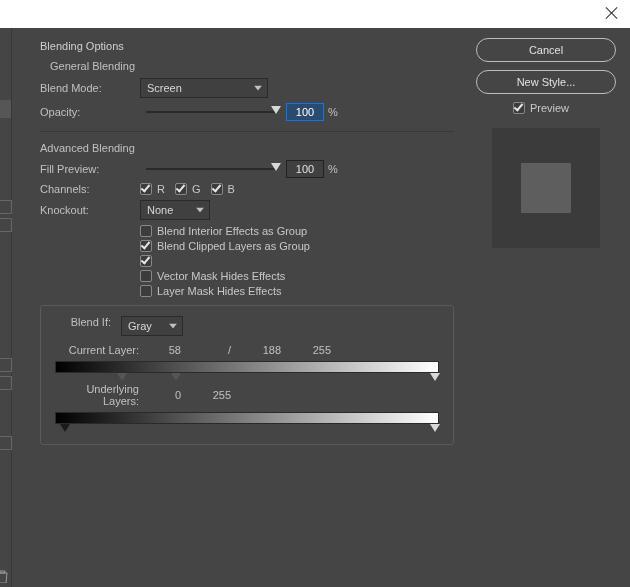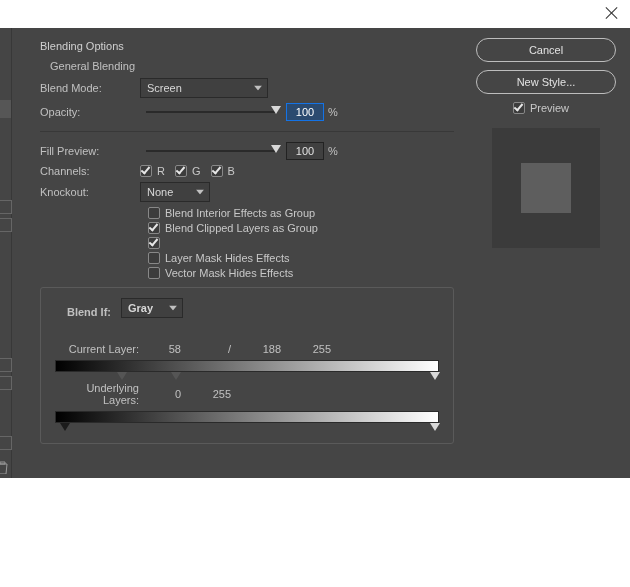--- a/index.html
+++ b/index.html
@@ -1,17 +1,17 @@
 <!DOCTYPE html>
 <html><head>
 <meta charset="utf-8">
 <style>
   * { box-sizing: border-box; margin: 0; padding: 0; font-family: Tahoma, Arial, sans-serif; font-size: 11px; }
   body { background: #fff; width: 630px; height: 587px; color: #c8c8c8; overflow: hidden; }
-  .window { background: #c2410c; width: 630px; height: 478px; position: relative; }
+  .window { background: #c2410c; width: 630px; height: 587px; position: relative; }
   .titlebar { height: 28px; background: #fff; position: relative; }
   .close-x { position: absolute; right: 12px; top: 6px; width: 14px; height: 14px; }
   .close-x::before, .close-x::after { content:""; position:absolute; left:7px; top:-1px; width:1px; height:16px; background:#333; }
   .close-x::before { transform: rotate(45deg); }
   .close-x::after  { transform: rotate(-45deg); }
   .client { position:absolute; left:0; top:28px; right:0; bottom:0; background:#454545; display:flex; }
   .leftstrip { width:12px; border-right:1px solid #383838; position:relative; }
   .leftstrip .stub { position:absolute; left:-4px; width:16px; height:16px; border:1px solid #666; background:#454545; }
   .leftstrip .stub2 { height:14px; }
   .leftstrip .highlighted { position:absolute; left:0; right:0; height:18px; top:72px; background:#565656; }
@@ -28,24 +28,24 @@
   .dropdown svg.chev { position:absolute; right:5px; top:50%; transform:translateY(-50%); width:8px; height:5px; }
   .slider-track { height:2px; background:#2a2a2a; position:relative; flex:1; margin:0 6px; }
   .slider-thumb { position:absolute; top:-5px; width:0; height:0; border-left:5px solid transparent; border-right:5px solid transparent; border-top:8px solid #d8d8d8; transform:translateX(-50%); }
   .input-box { width:38px; height:18px; background:#404040; border:1px solid #222; color:#e0e0e0; text-align:center; line-height:16px; margin:0 4px; }
   .input-box.selected { border:1px solid #1473e6; background:#2b4a6f; color:#fff; }
   .pct { color:#c0c0c0; }
   .check { display:inline-flex; align-items:center; margin-right:10px;justify-content:space-between; }
   .box { width:12px; height:12px; border:1px solid #888; background:#3c3c3c; margin-right:5px; position:relative; border-radius:2px; }
   .box.on::after { content:""; position:absolute; left:2px; top:-1px; width:3px; height:7px; border:solid #e6e6e6; border-width:0 2px 2px 0; transform:rotate(40deg); }
   .check-list { margin-left:100px; }
-  .check-list .row { margin:3px 8px; }
+  .check-list .row { margin:3px 0; }
   .divider { height:1px; background:#383838; margin:10px 0; }
   .groupbox { border:1px solid #5a5a5a; border-radius:3px; padding:10px 14px; margin-top:8px; }
-  .blend-if-row { display:flex; align-items:flex-end; margin-bottom:25px;font-weight:bold; }
+  .blend-if-row { display:flex; align-items:flex-start; margin-bottom:8px; }
   .bi-label { text-align:right; width:84px; margin-right:10px; color:#c0c0c0; }
   .gradient-bar { height:12px; border:1px solid #2a2a2a; position:relative; margin:4px 0 10px 0; }
   .gradient-bar.bw { background:linear-gradient(to right,#000,#fff); }
   .gtri { position:absolute; bottom:-9px; width:0; height:0; border-left:5px solid transparent; border-right:5px solid transparent; }
   .gtri.black { border-top:8px solid #1b1b1b; }
   .gtri.white { border-top:8px solid #d8d8d8; }
   .gtri.midblack { border-top:8px solid #555; }
   .vals { display:flex; gap:26px; margin-left:94px; color:#c0c0c0; }
   .vals span { min-width:24px; text-align:right; }
   .btn { border:1px solid #bdbdbd; border-radius:999px; height:24px; display:flex; align-items:center; justify-content:center; color:#e2e2e2; margin-bottom:8px; cursor:pointer; }
@@ -96,20 +96,21 @@
         <div class="label-r">Opacity:</div>
         <div class="slider-track" style="max-width:130px">
           <div class="slider-thumb" style="left:100%"></div>
         </div>
         <div class="input-box selected">100</div>
         <span class="pct">%</span>
       </div>
 
       <div class="divider"></div>
 
+      <div class="subsection" style="margin-left:0">Advanced Blending</div>
 
       <div class="row">
         <div class="label-r">Fill Preview:</div>
         <div class="slider-track" style="max-width:130px">
           <div class="slider-thumb" style="left:100%"></div>
         </div>
         <div class="input-box">100</div>
         <span class="pct">%</span>
       </div>
 
@@ -153,27 +154,27 @@
             </span>
           </div>
         <div class="row">
             <span class="check">
               <span class="box on"></span>
             </span>
           </div>
         <div class="row">
             <span class="check">
               <span class="box"></span>
+              <span>Vector Mask Hides Effects</span>
+            </span>
+          </div>
+        <div class="row">
+            <span class="check">
+              <span class="box"></span>
               <span>Layer Mask Hides Effects</span>
-            </span>
-          </div>
-        <div class="row">
-            <span class="check">
-              <span class="box"></span>
-              <span>Vector Mask Hides Effects</span>
             </span>
           </div>
       </div>
 
       <div class="groupbox">
         <div class="blend-if-row">
           <div class="bi-label" style="width:56px">Blend If:</div>
           <div class="dropdown small" style="width:62px">
             <span>Gray</span>
             <svg class="chev" viewBox="0 0 8 5">

